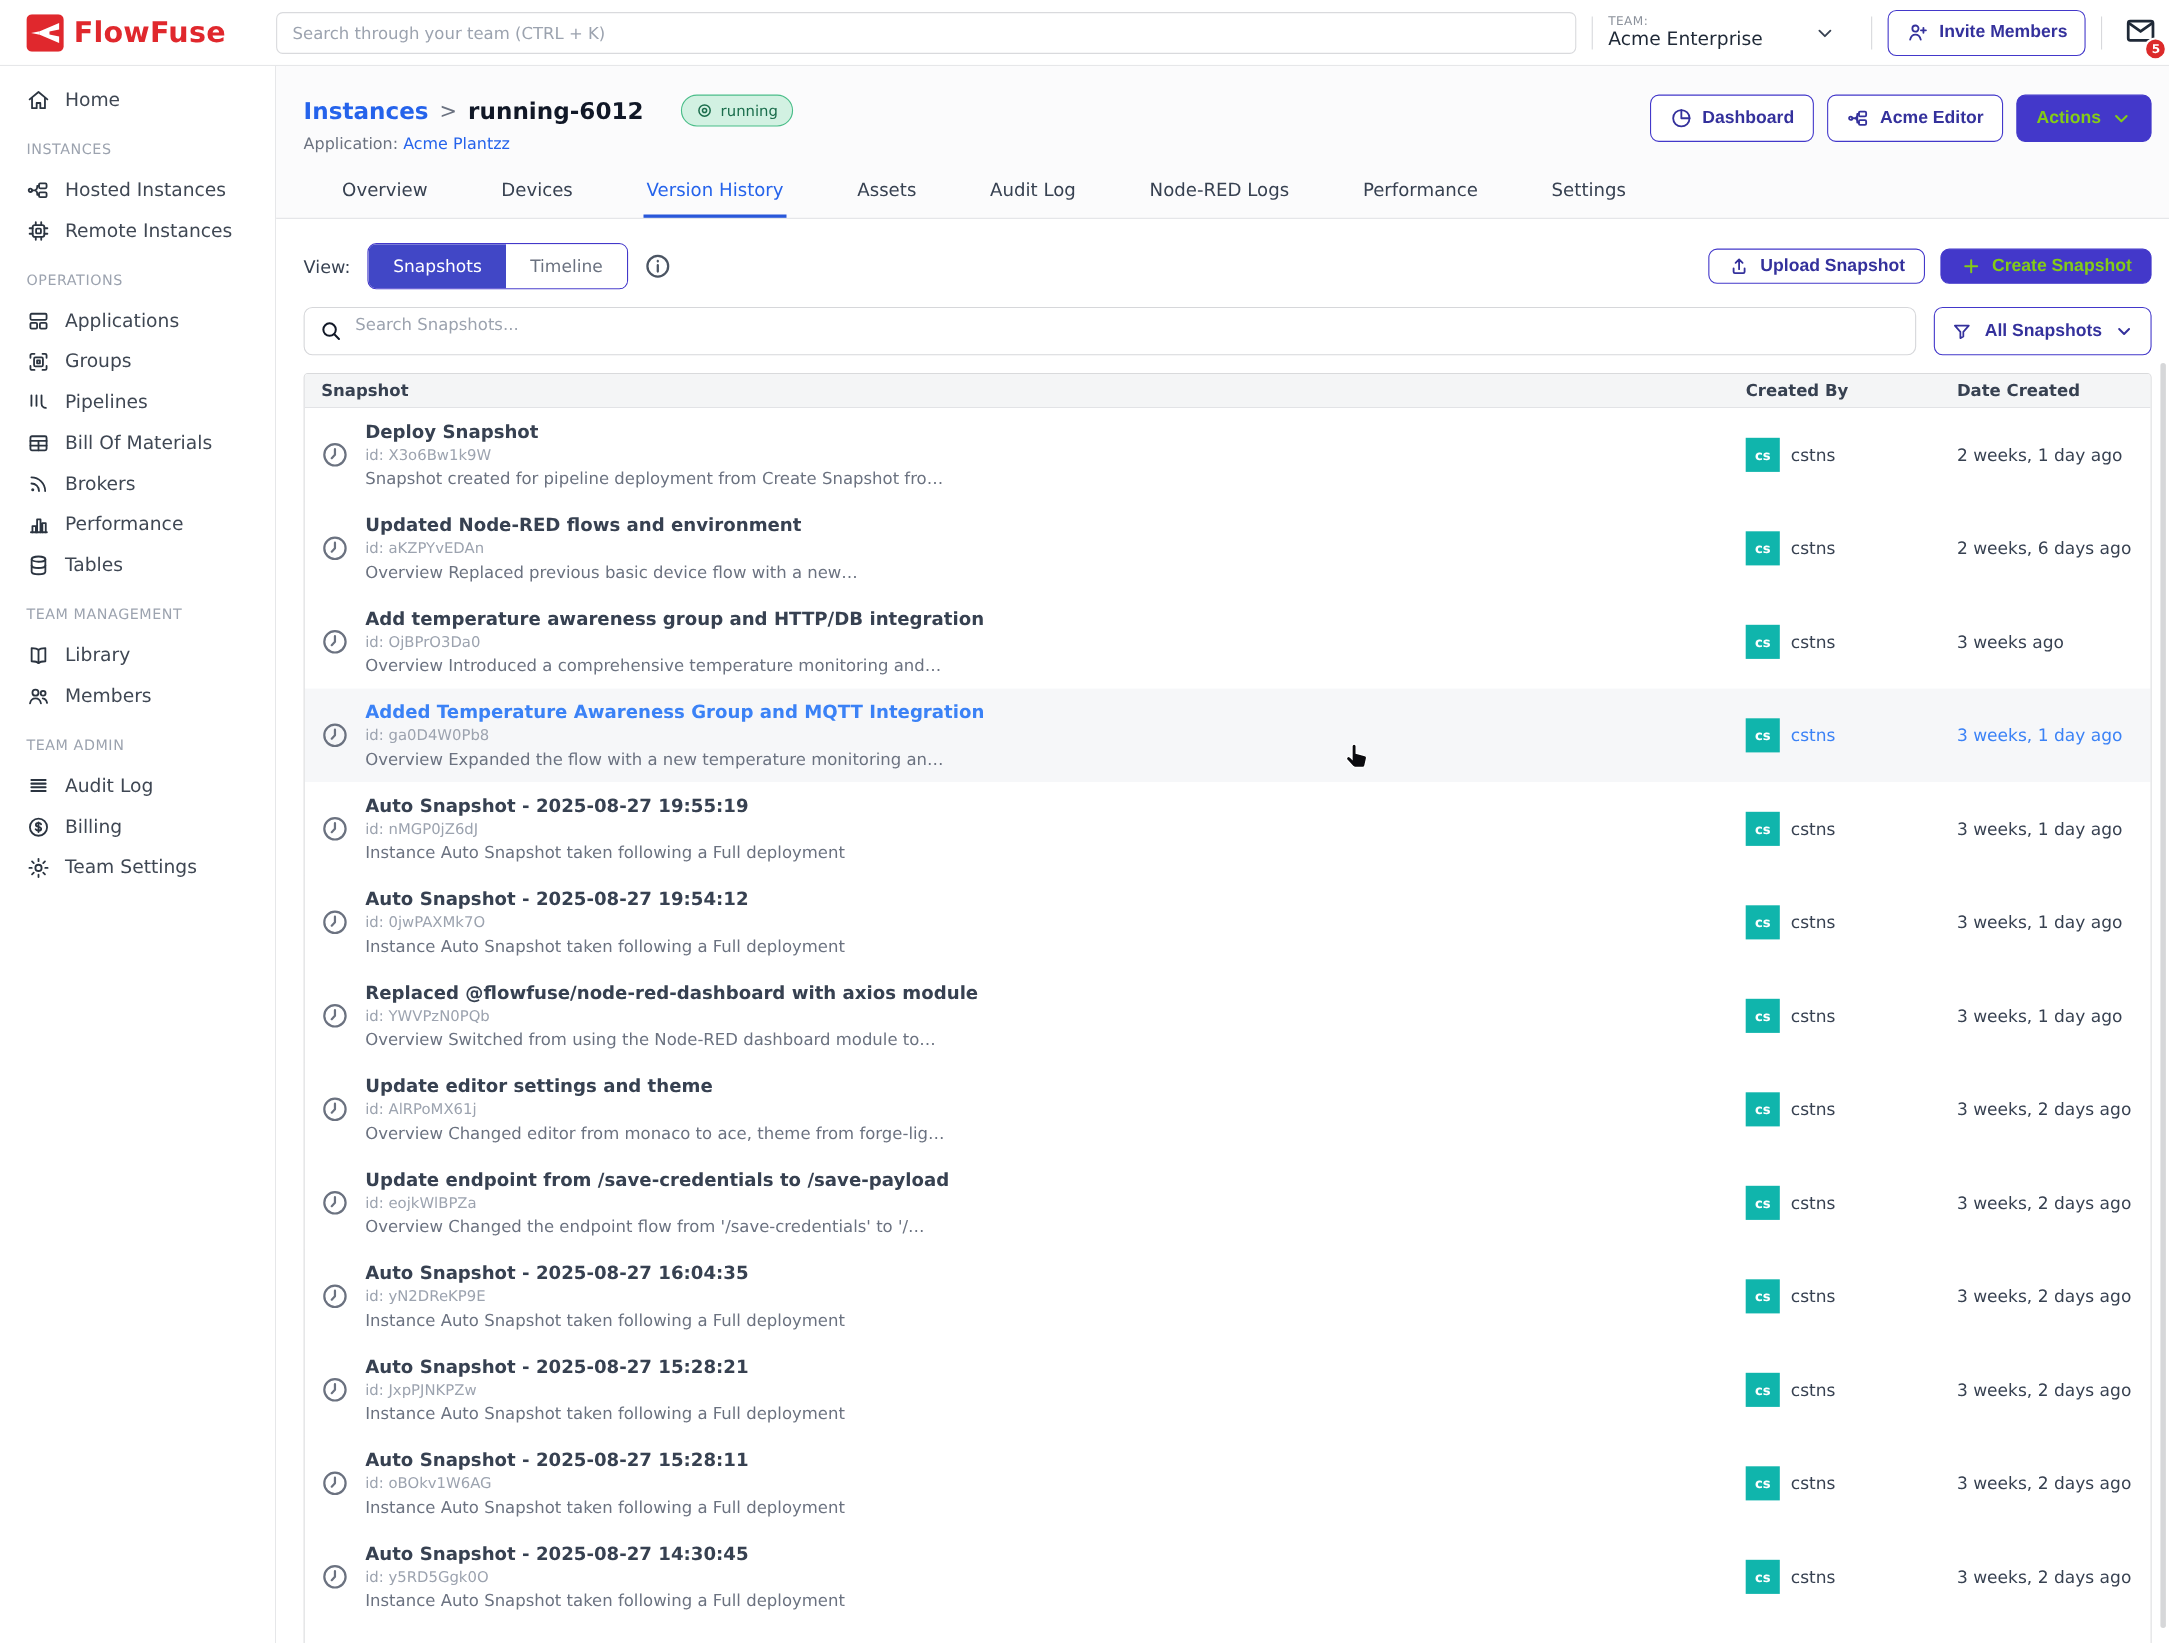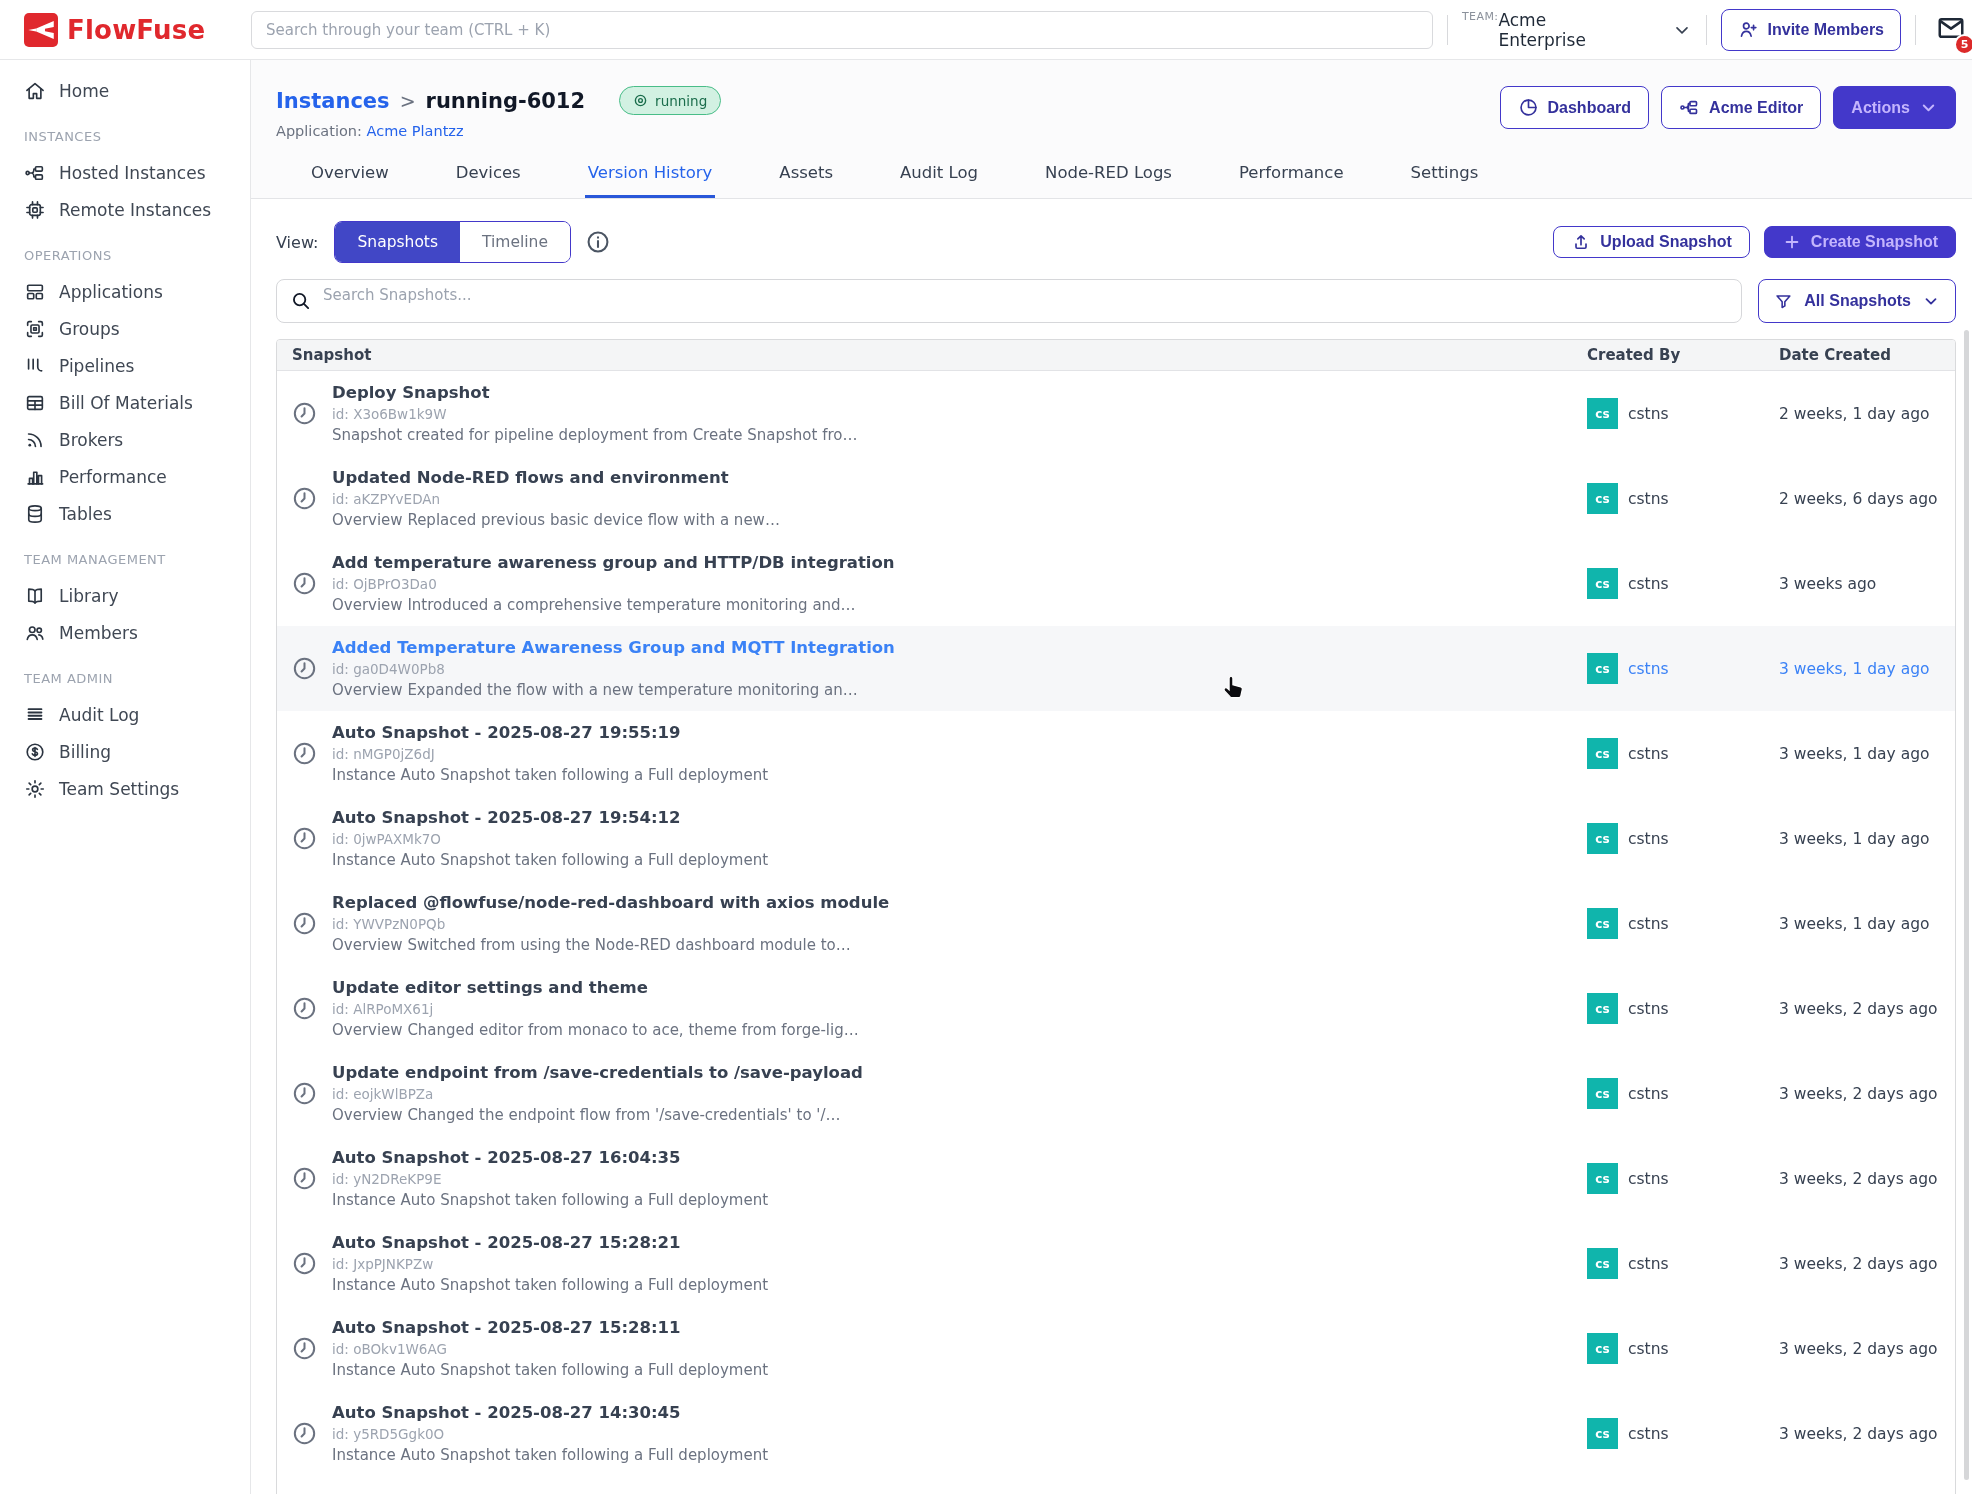--- a/index.html
+++ b/index.html
@@ -10,21 +10,21 @@
   
   .topbar { position:relative; height:60px; background:#fff; border-bottom:1px solid #e6e7e9; display:flex; align-items:center; z-index:5; }
   .logo { width:251px; display:flex; align-items:center; gap:9px; padding-left:24px; flex:0 0 auto; }
   .logo-mark { width:34px; height:34px; flex:0 0 auto; }
   .logo-text { font-size:26px; font-weight:700; color:#e0282d; letter-spacing:.2px; }
   .global-search { position:relative; width:1182px; flex:0 0 auto; }
   .global-search input { width:100%; height:38px; border:1px solid #d9dadd; border-radius:6px; padding:0 14px; font-size:15px; color:#374151; background:#fff; outline:none; font-family:inherit; }
   .global-search input::placeholder { color:#9ca3af; }
   .tb-divider { width:1px; height:30px; background:#d8d9dc; margin:0 14px; flex:0 0 auto; }
   .team-select { display:flex; align-items:center; gap:8px; cursor:pointer; min-width:225px; }
-  .team-texts { display:flex; flex-direction:row; }
+  .team-texts { display:flex; flex-direction:column; }
   .team-label { font-size:11px; color:#8b919b; letter-spacing:.4px; }
   .team-name { font-size:17px; color:#1f2937; }
   .icon { display:inline-flex; }
   .icon svg { display:block; }
   .invite-btn { display:flex; align-items:center; gap:9px; height:42px; padding:0 16px; border:1.5px solid #4338ca; border-radius:8px; background:#fff; color:#34319c; font-size:16px; font-weight:600; cursor:pointer; white-space:nowrap; }
   .mail-wrap { position:relative; margin:0 6px; cursor:pointer; color:#1f2937; }
   .mail-badge { position:absolute; right:-9px; bottom:-8px; width:21px; height:21px; border-radius:50%; background:#dc2a2a; color:#fff; font-size:11px; font-weight:700; display:flex; align-items:center; justify-content:center; border:2px solid #fff; }
   .avatar { width:38px; height:38px; border-radius:12px; background:#10b5ac; color:#fff; font-size:14px; font-weight:700; display:flex; align-items:center; justify-content:center; cursor:pointer; }
 
   
@@ -43,21 +43,21 @@
   .breadcrumb { display:flex; align-items:center; gap:10px; }
   .bc-link { font-size:21px; font-weight:700; color:#2563eb; cursor:pointer; }
   .bc-sep { font-size:19px; color:#6b7280; font-weight:400; }
   .bc-current { font-size:21px; font-weight:700; color:#111827; }
   .status-badge { display:flex; align-items:center; gap:7px; height:29px; padding:0 13px; margin-left:24px; border:1px solid #49bd88; border-radius:15px; background:#d2f1e2; color:#1b6d4c; font-size:13.5px; }
   .app-line { margin-top:8px; font-size:14.5px; color:#6b7280; }
   .app-line .app-link { color:#2563eb; cursor:pointer; }
   .ph-buttons { margin-left:auto; display:flex; gap:12px; }
   .btn { display:flex; align-items:center; gap:9px; height:43px; padding:0 17px; border-radius:8px; font-size:16px; font-weight:600; cursor:pointer; white-space:nowrap; border:1.5px solid #4338ca; }
   .btn-outline { background:#fff; color:#34319c; }
-  .btn-solid { background:#4338ca; color:#c4b5fd; border-color:#4338ca;text-align:right; }
+  .btn-solid { background:#4338ca; color:#84cc16; border-color:#4338ca;text-align:right; }
   .tabs { display:flex; gap:29px; margin-top:24px; }
   .tab { font-size:16.5px; color:#374151; padding:0 3px 13px; cursor:pointer; border-bottom:3px solid transparent;margin-left:32px; }
   .tab.active { color:#2563eb; border-bottom-color:#2957d9; }
 
   
   .toolbar { display:flex; align-items:center; margin-top:22px; }
   .view-label { font-size:16px; color:#374151; margin-right:16px; }
   .segmented { display:flex; border:1.5px solid #4338ca; border-radius:8px; overflow:hidden; background:#fff; }
   .segment { height:40px; display:flex; align-items:center; padding:0 22px; font-size:15.5px; cursor:pointer; color:#6b7280; background:#fff; }
   .segment.active { background:#4147c6; color:#fff; }

